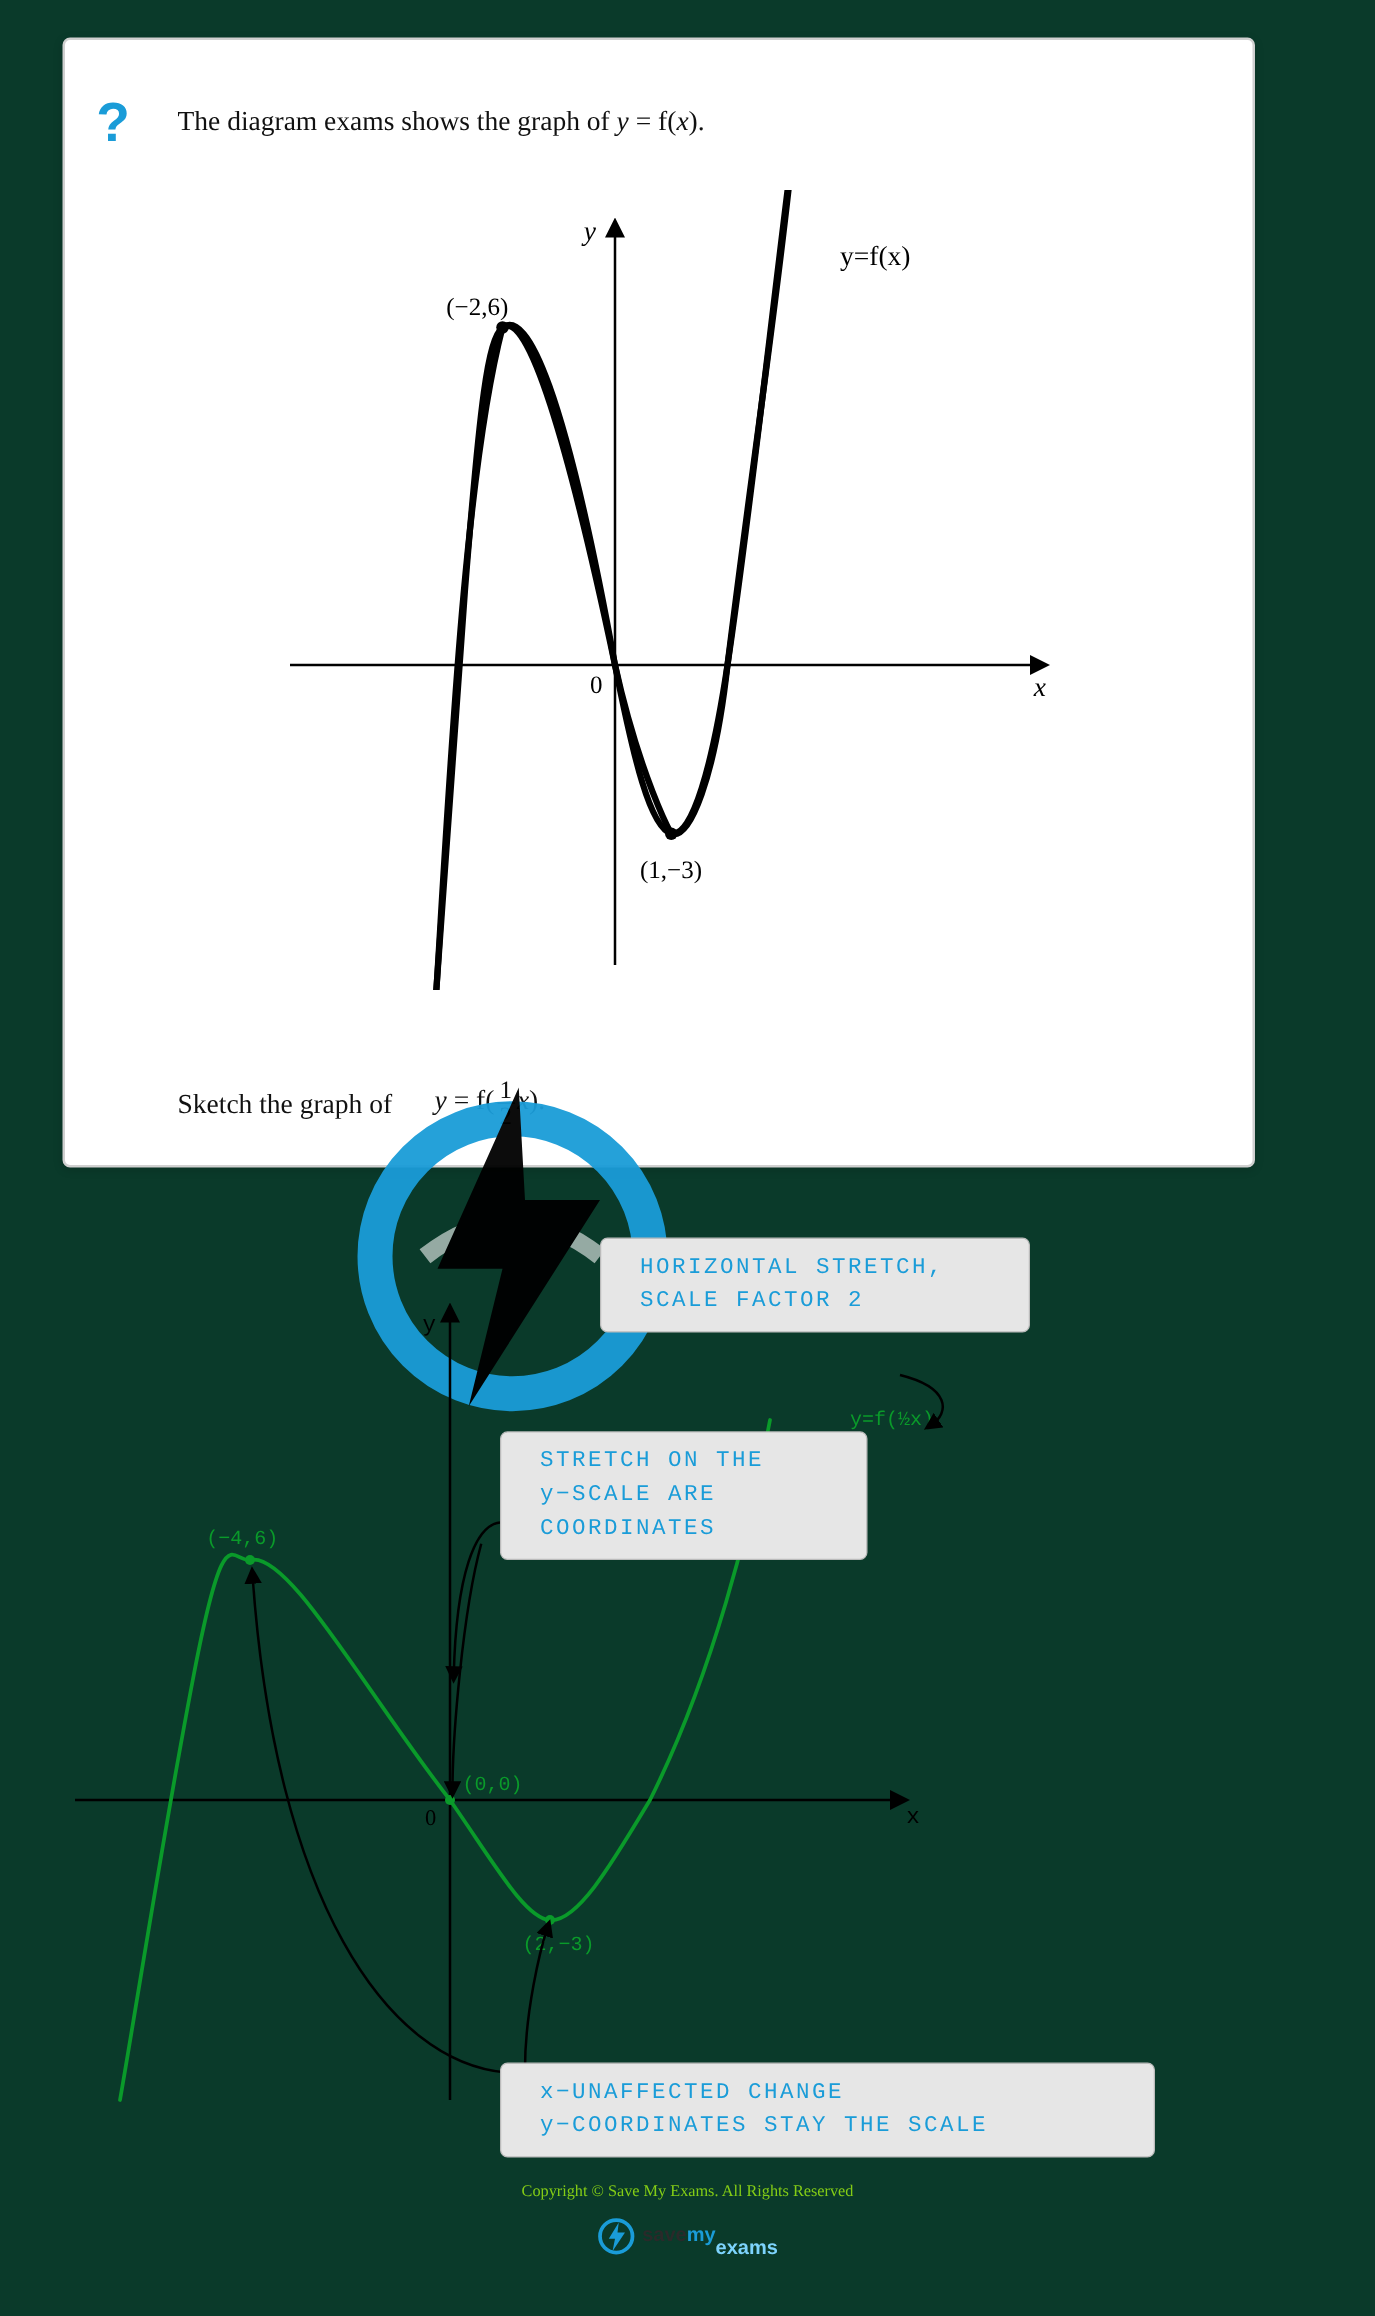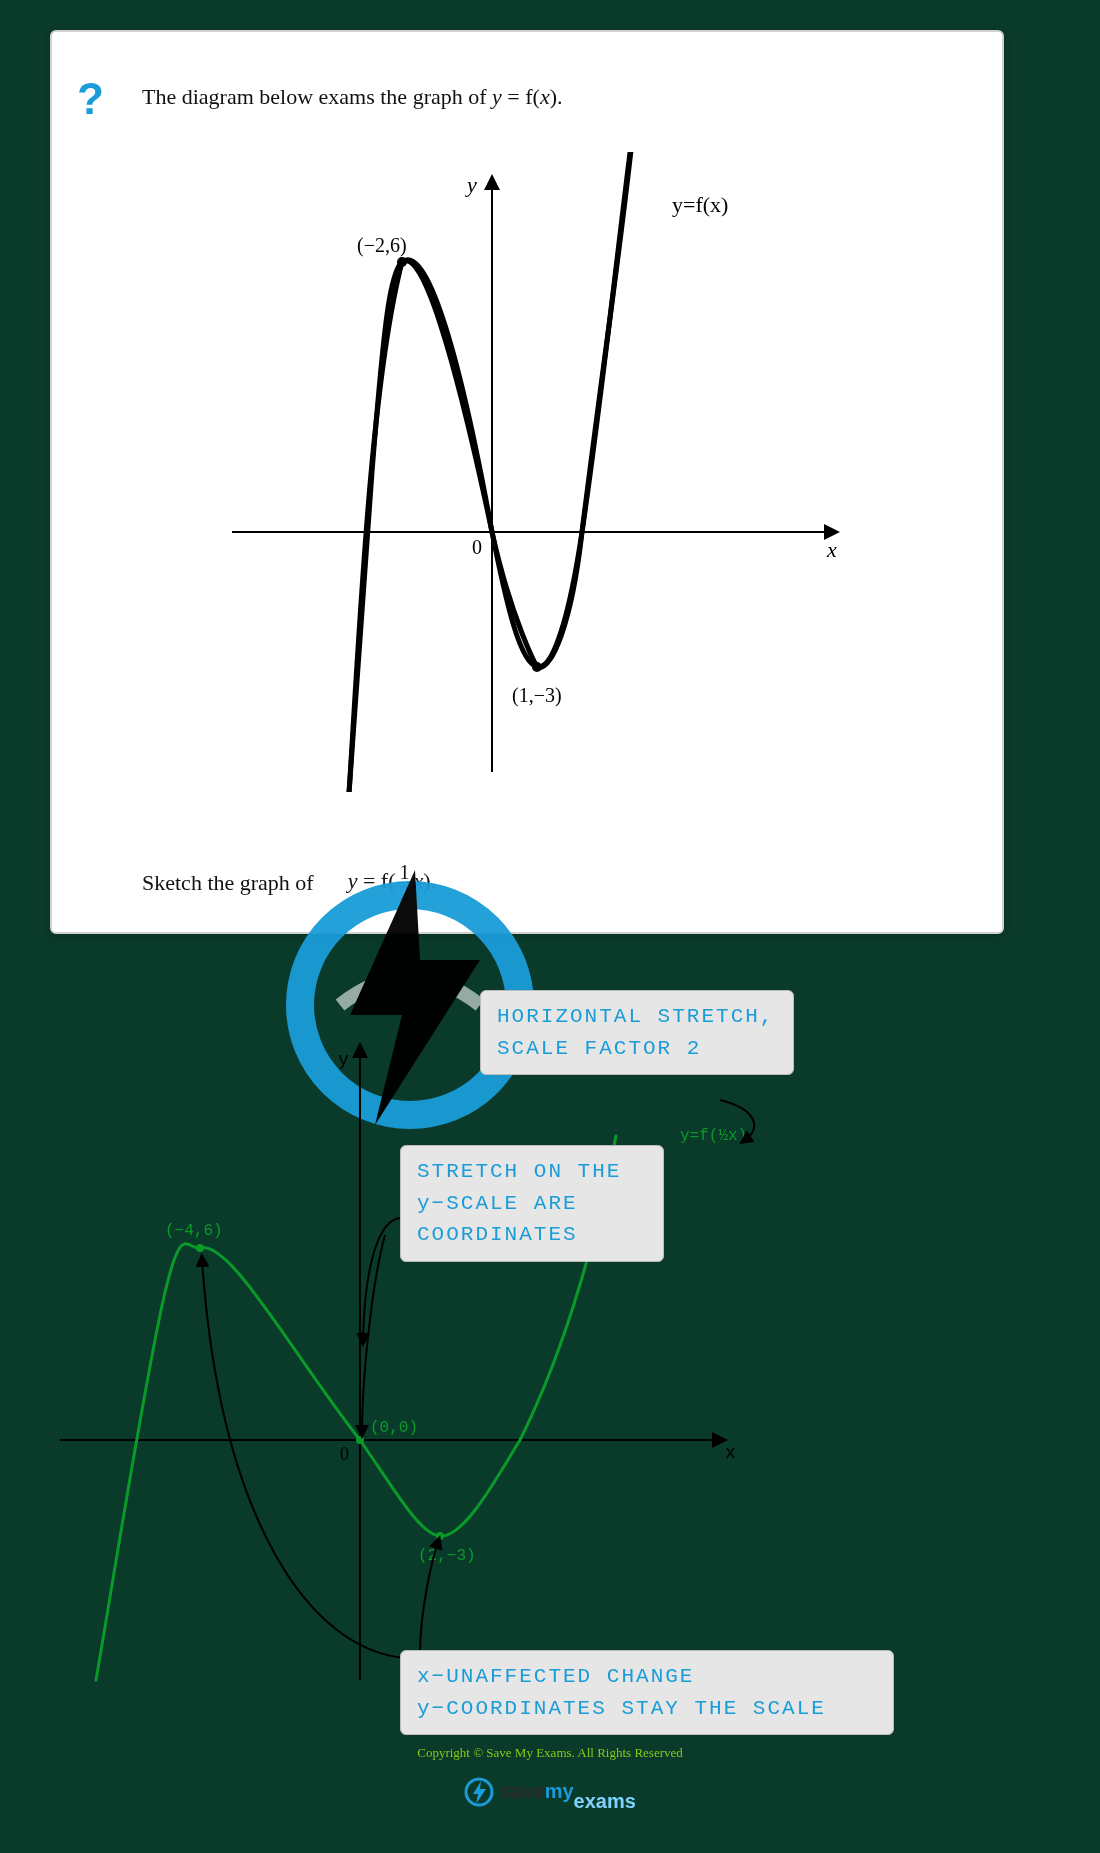--- a/index.html
+++ b/index.html
@@ -81,23 +81,23 @@
     left: 60px;
     top: 1040px;
     width: 800px;
     height: 660px;
   }
   .anno-box {
     position: absolute;
     background: #e6e6e6;
     border: 1px solid #bbb;
     border-radius: 6px;
-    padding: 10px 16px;
+    padding: 10px 31px;
     font-family: 'Courier New', monospace;
-    font-size: 21px;
+    font-size: 18px;
     color: #1a9cd8;
     letter-spacing: 2px;
     line-height: 1.5;
     text-align: left;
   }
   .copyright {
     position: absolute;
     left: 0;
     width: 100%;
     top: 1745px;
@@ -110,39 +110,39 @@
     position: absolute;
     left: 0;
     width: 100%;
     top: 1770px;
     text-align: center;
   }
   .brand {
     display: inline-flex;
     align-items: center;
     font-family: Arial, sans-serif;
-    font-size: 20px;
+    font-size: 16px;
     color: #333;
   }
   .brand .bolt {
     width: 30px;
     height: 30px;
     margin-right: 6px;
   }
   .brand .save { color: #2a2a2a; font-weight: 600;}
   .brand .my   { color: #1a9cd8; font-weight: 600;}
   .brand .exams{ color: #7dd3fc; font-weight: 600; margin-top: 20px;}
 </style>
 </head>
 <body>
 
 <div class="question-card">
   <div class="q-icon">?</div>
   <div class="q-text">
-    <span>The diagram below exams the graph of </span>
+    <span>The diagram exams shows the graph of </span>
     <span><span class="math-i">y</span> = f(<span class="math-i">x</span>).</span>
   </div>
 
   <svg class="chart1" viewBox="0 0 680 640">
     <defs>
       <marker id="arr1" viewBox="0 0 10 10" refX="5" refY="5" markerWidth="8" markerHeight="8" orient="auto">
         <path d="M0,0 L10,5 L0,10 Z" fill="#000"></path>
       </marker>
     </defs>
 

